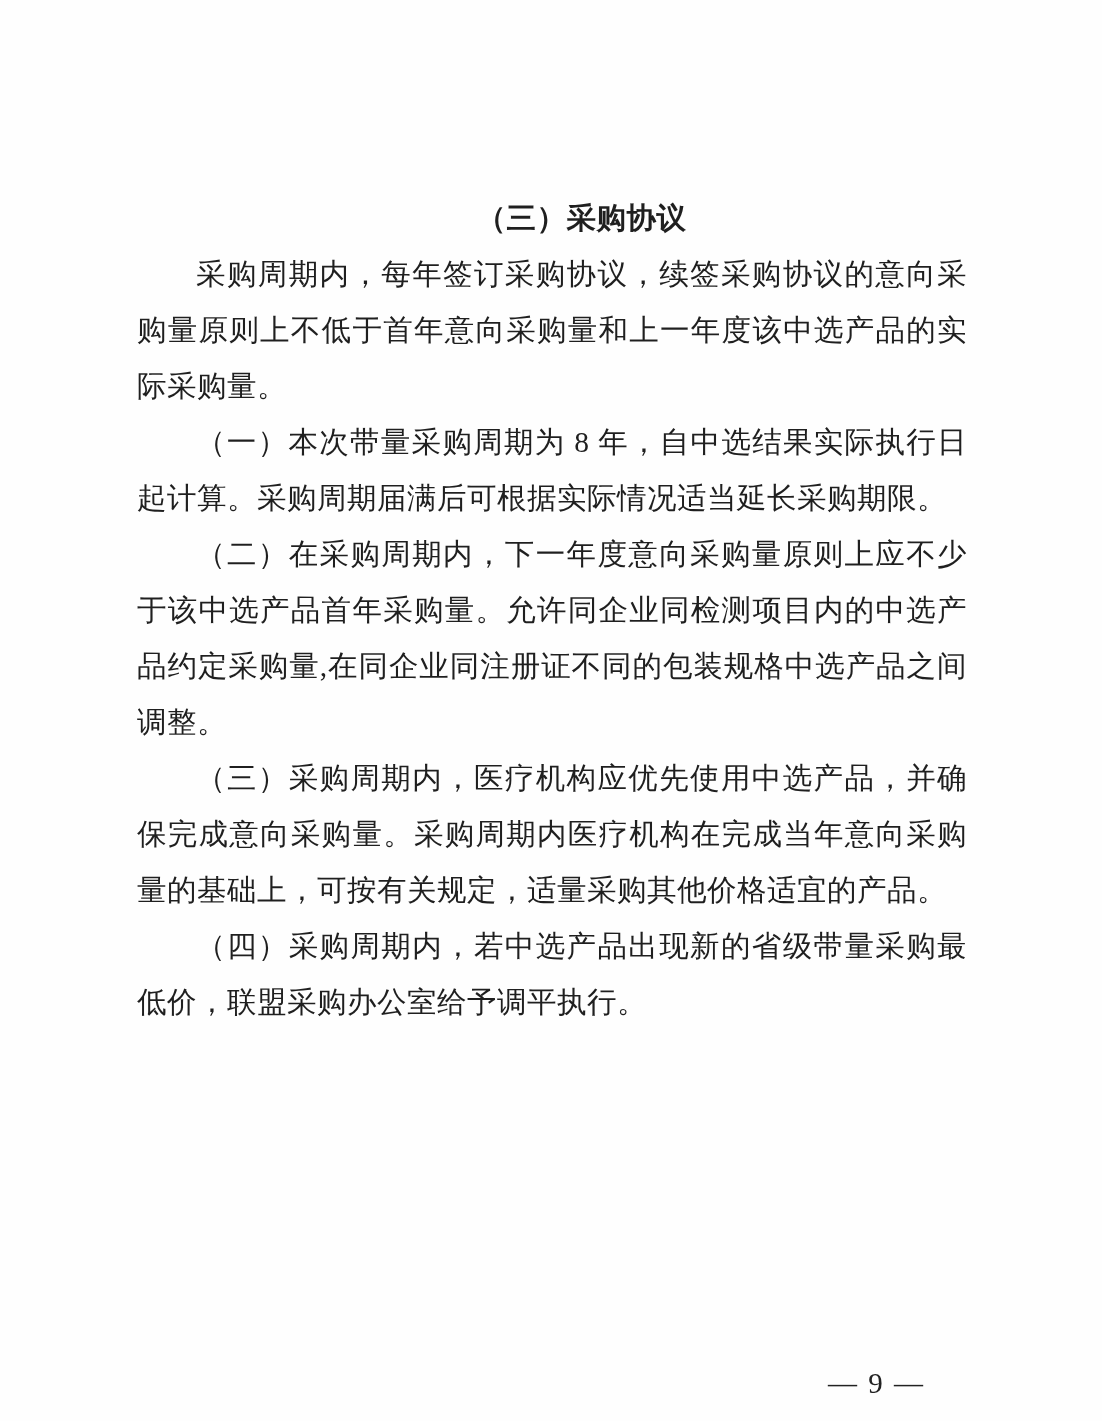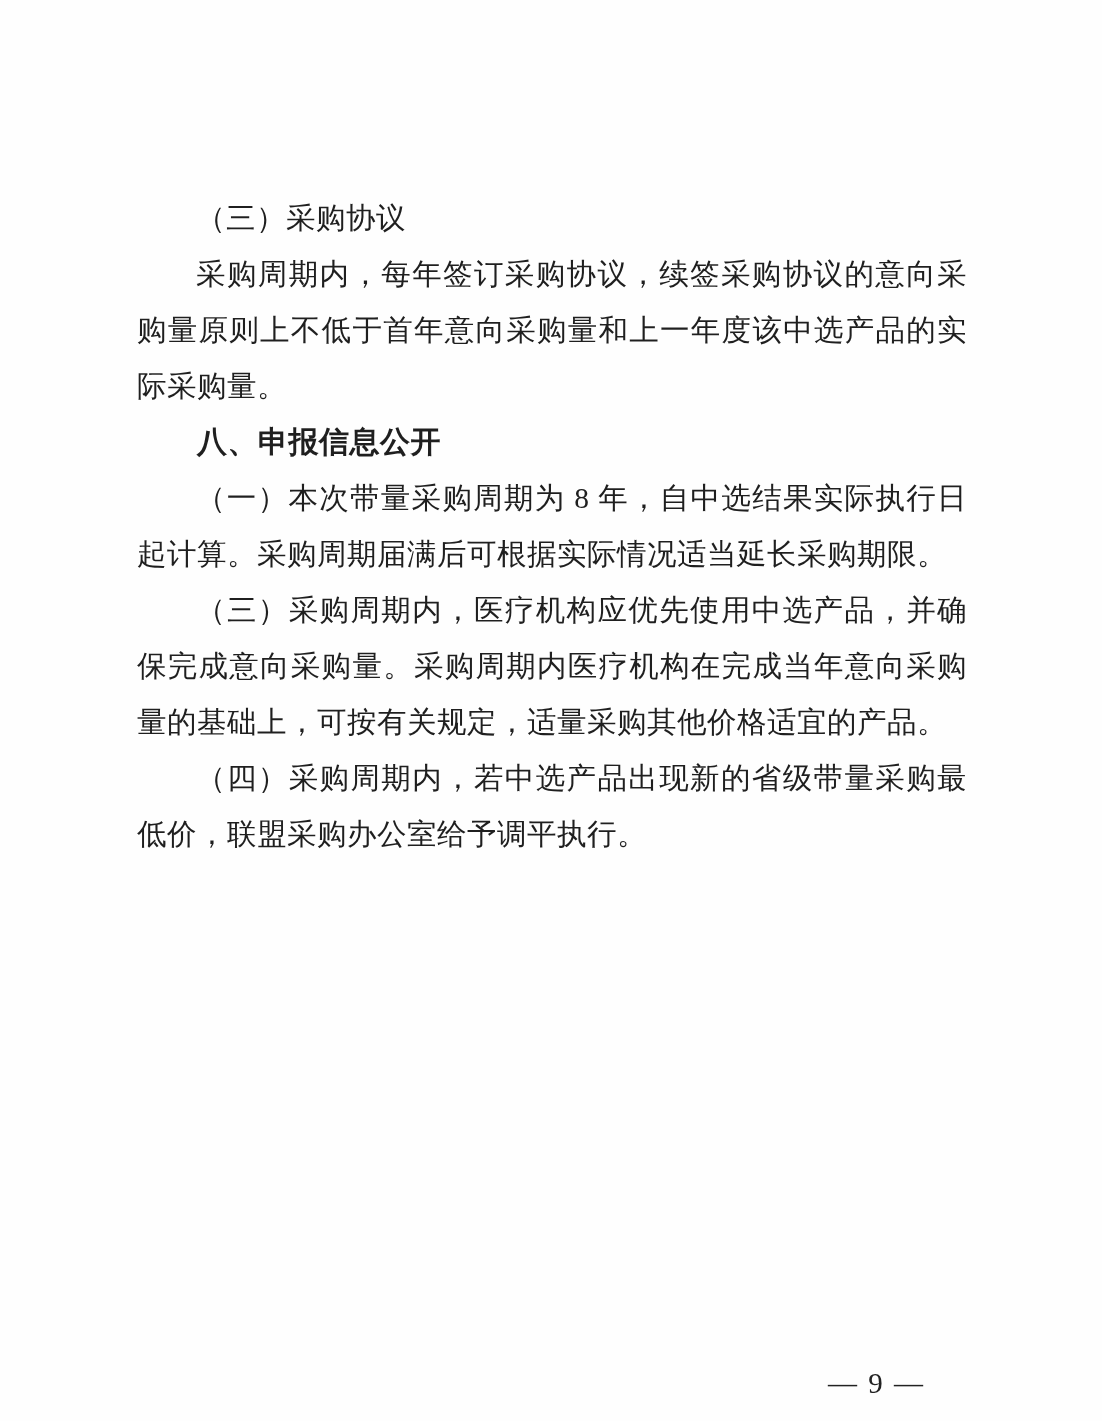--- a/index.html
+++ b/index.html
@@ -25,22 +25,22 @@
   .block {
     margin: 0;
     font-size: 29.5px;
     line-height: 56px;
     text-align: justify;
     text-justify: inter-ideograph;
     text-indent: 2em;
     letter-spacing: 0.5px;
   }
   .block.kai-heading {
-    text-align: left;
-    font-weight: 400;
+    text-align: center;
+    font-weight: 700;
   }
   .block.bold-heading {
     font-family: "Liberation Sans", "DejaVu Sans", sans-serif;
     font-weight: 700;
     text-align: left;
     font-size: 30px;
   }
   .page-number {
     position: absolute;
     top: 1363px;
@@ -51,21 +51,21 @@
     letter-spacing: 2px;
   }
 </style>
 </head>
 <body>
 
 <div class="page">
   <div class="content">
     <p class="block kai-heading">（三）采购协议</p>
     <p class="block">采购周期内，每年签订采购协议，续签采购协议的意向采购量原则上不低于首年意向采购量和上一年度该中选产品的实际采购量。</p>
-    <p class="block bold-heading">八、申报信息公开</p>
     <p class="block">（一）本次带量采购周期为 8 年，自中选结果实际执行日起计算。采购周期届满后可根据实际情况适当延长采购期限。</p>
+    <p class="block">（二）在采购周期内，下一年度意向采购量原则上应不少于该中选产品首年采购量。允许同企业同检测项目内的中选产品约定采购量,在同企业同注册证不同的包装规格中选产品之间调整。</p>
     <p class="block">（三）采购周期内，医疗机构应优先使用中选产品，并确保完成意向采购量。采购周期内医疗机构在完成当年意向采购量的基础上，可按有关规定，适量采购其他价格适宜的产品。</p>
     <p class="block">（四）采购周期内，若中选产品出现新的省级带量采购最低价，联盟采购办公室给予调平执行。</p>
 
   </div>
 
   <div class="page-number">— 9 —</div>
 </div>
 
 </body></html>

